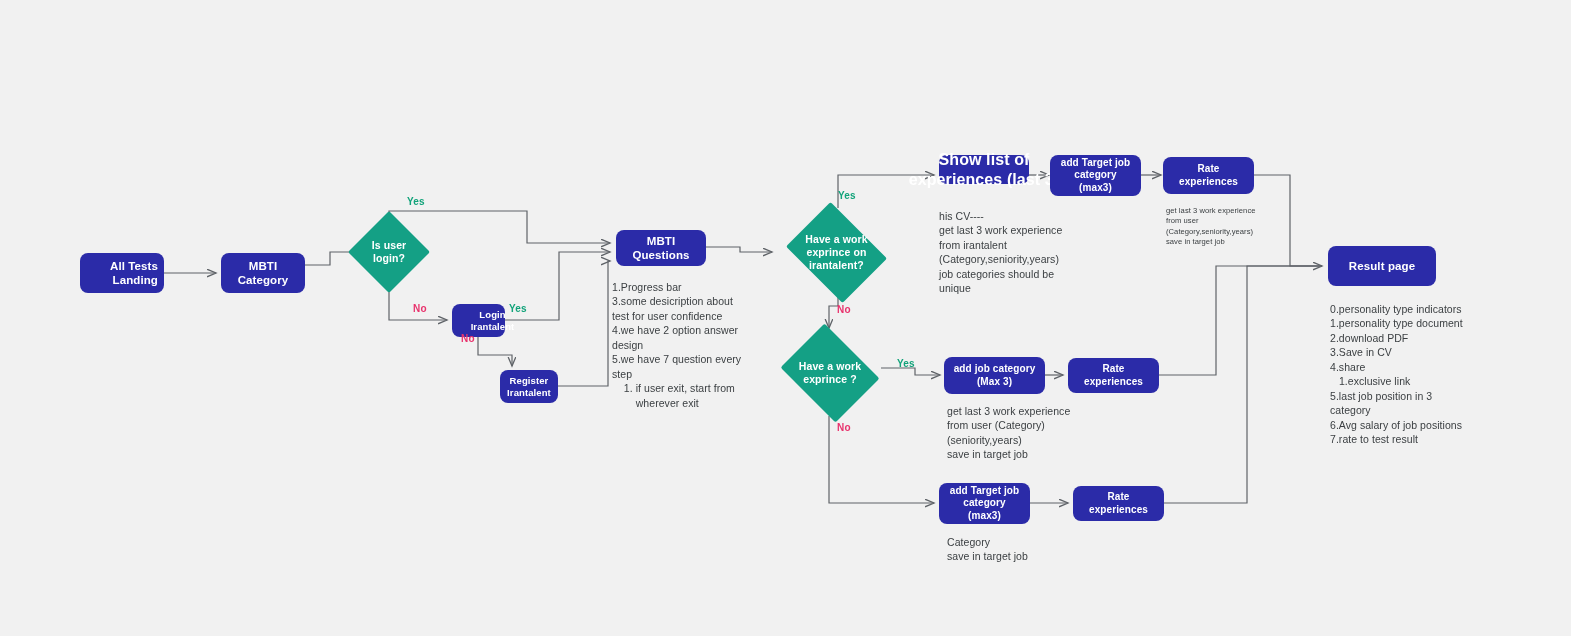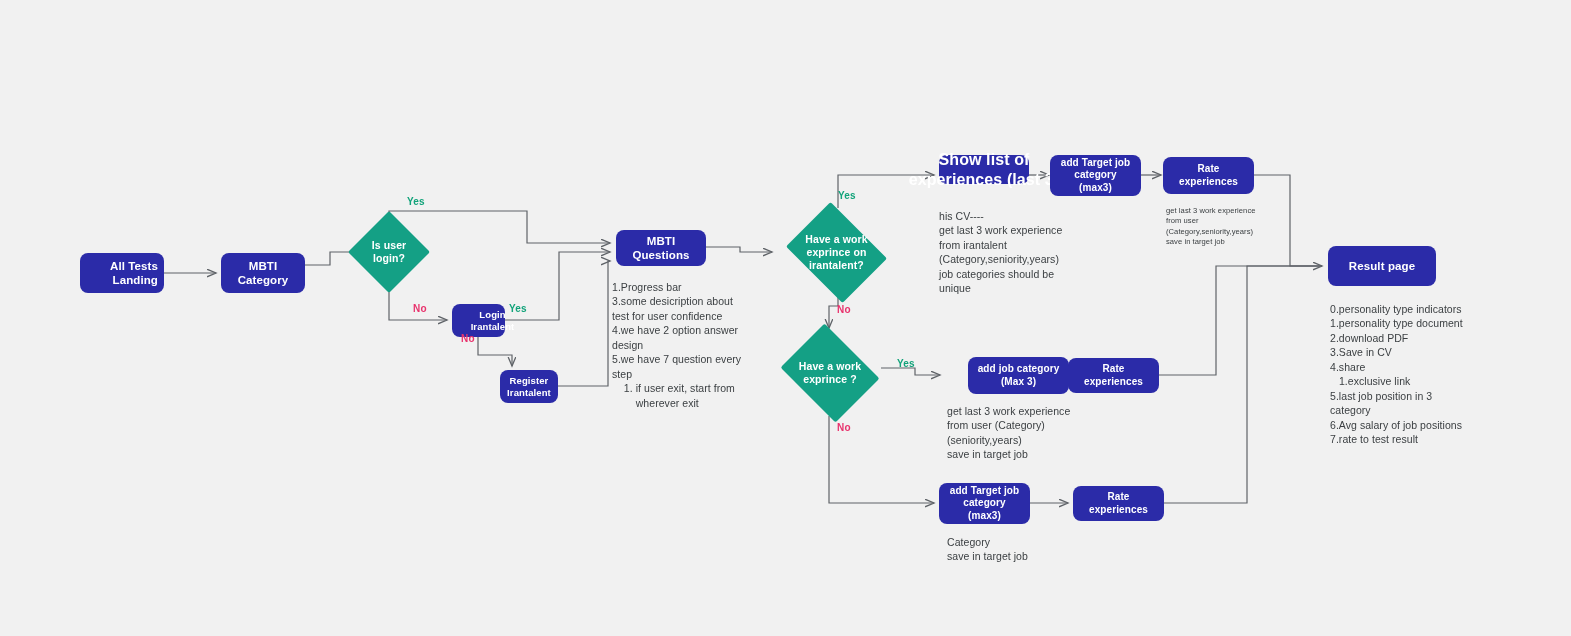--- a/index.html
+++ b/index.html
@@ -154,21 +154,21 @@
 
   <div class="node process" style="left:939px; top:155px; width:90px; height:29px; white-space:pre; font-size:16px;">Show list of
 experiences (last 3)</div>
 
   <div class="node process" style="left:1050px; top:155px; width:91px; height:41px; white-space:pre; font-size:10px;">add Target job
 category
 (max3)</div>
 
   <div class="node process" style="left:1163px; top:157px; width:91px; height:37px; font-size:10px;">Rate experiences</div>
 
-  <div class="node process" style="left:944px; top:357px; width:101px; height:37px; white-space:pre; font-size:10px;margin-left:24px;">add job category
+  <div class="node process" style="left:944px; top:357px; width:101px; height:37px; white-space:pre; font-size:10px;">add job category
 (Max 3)</div>
 
   <div class="node process" style="left:1068px; top:358px; width:91px; height:35px; font-size:10px;">Rate experiences</div>
 
   <div class="node process" style="left:939px; top:483px; width:91px; height:41px; white-space:pre; font-size:10px;">add Target job
 category
 (max3)</div>
 
   <div class="node process" style="left:1073px; top:486px; width:91px; height:35px; font-size:10px;">Rate experiences</div>
 

